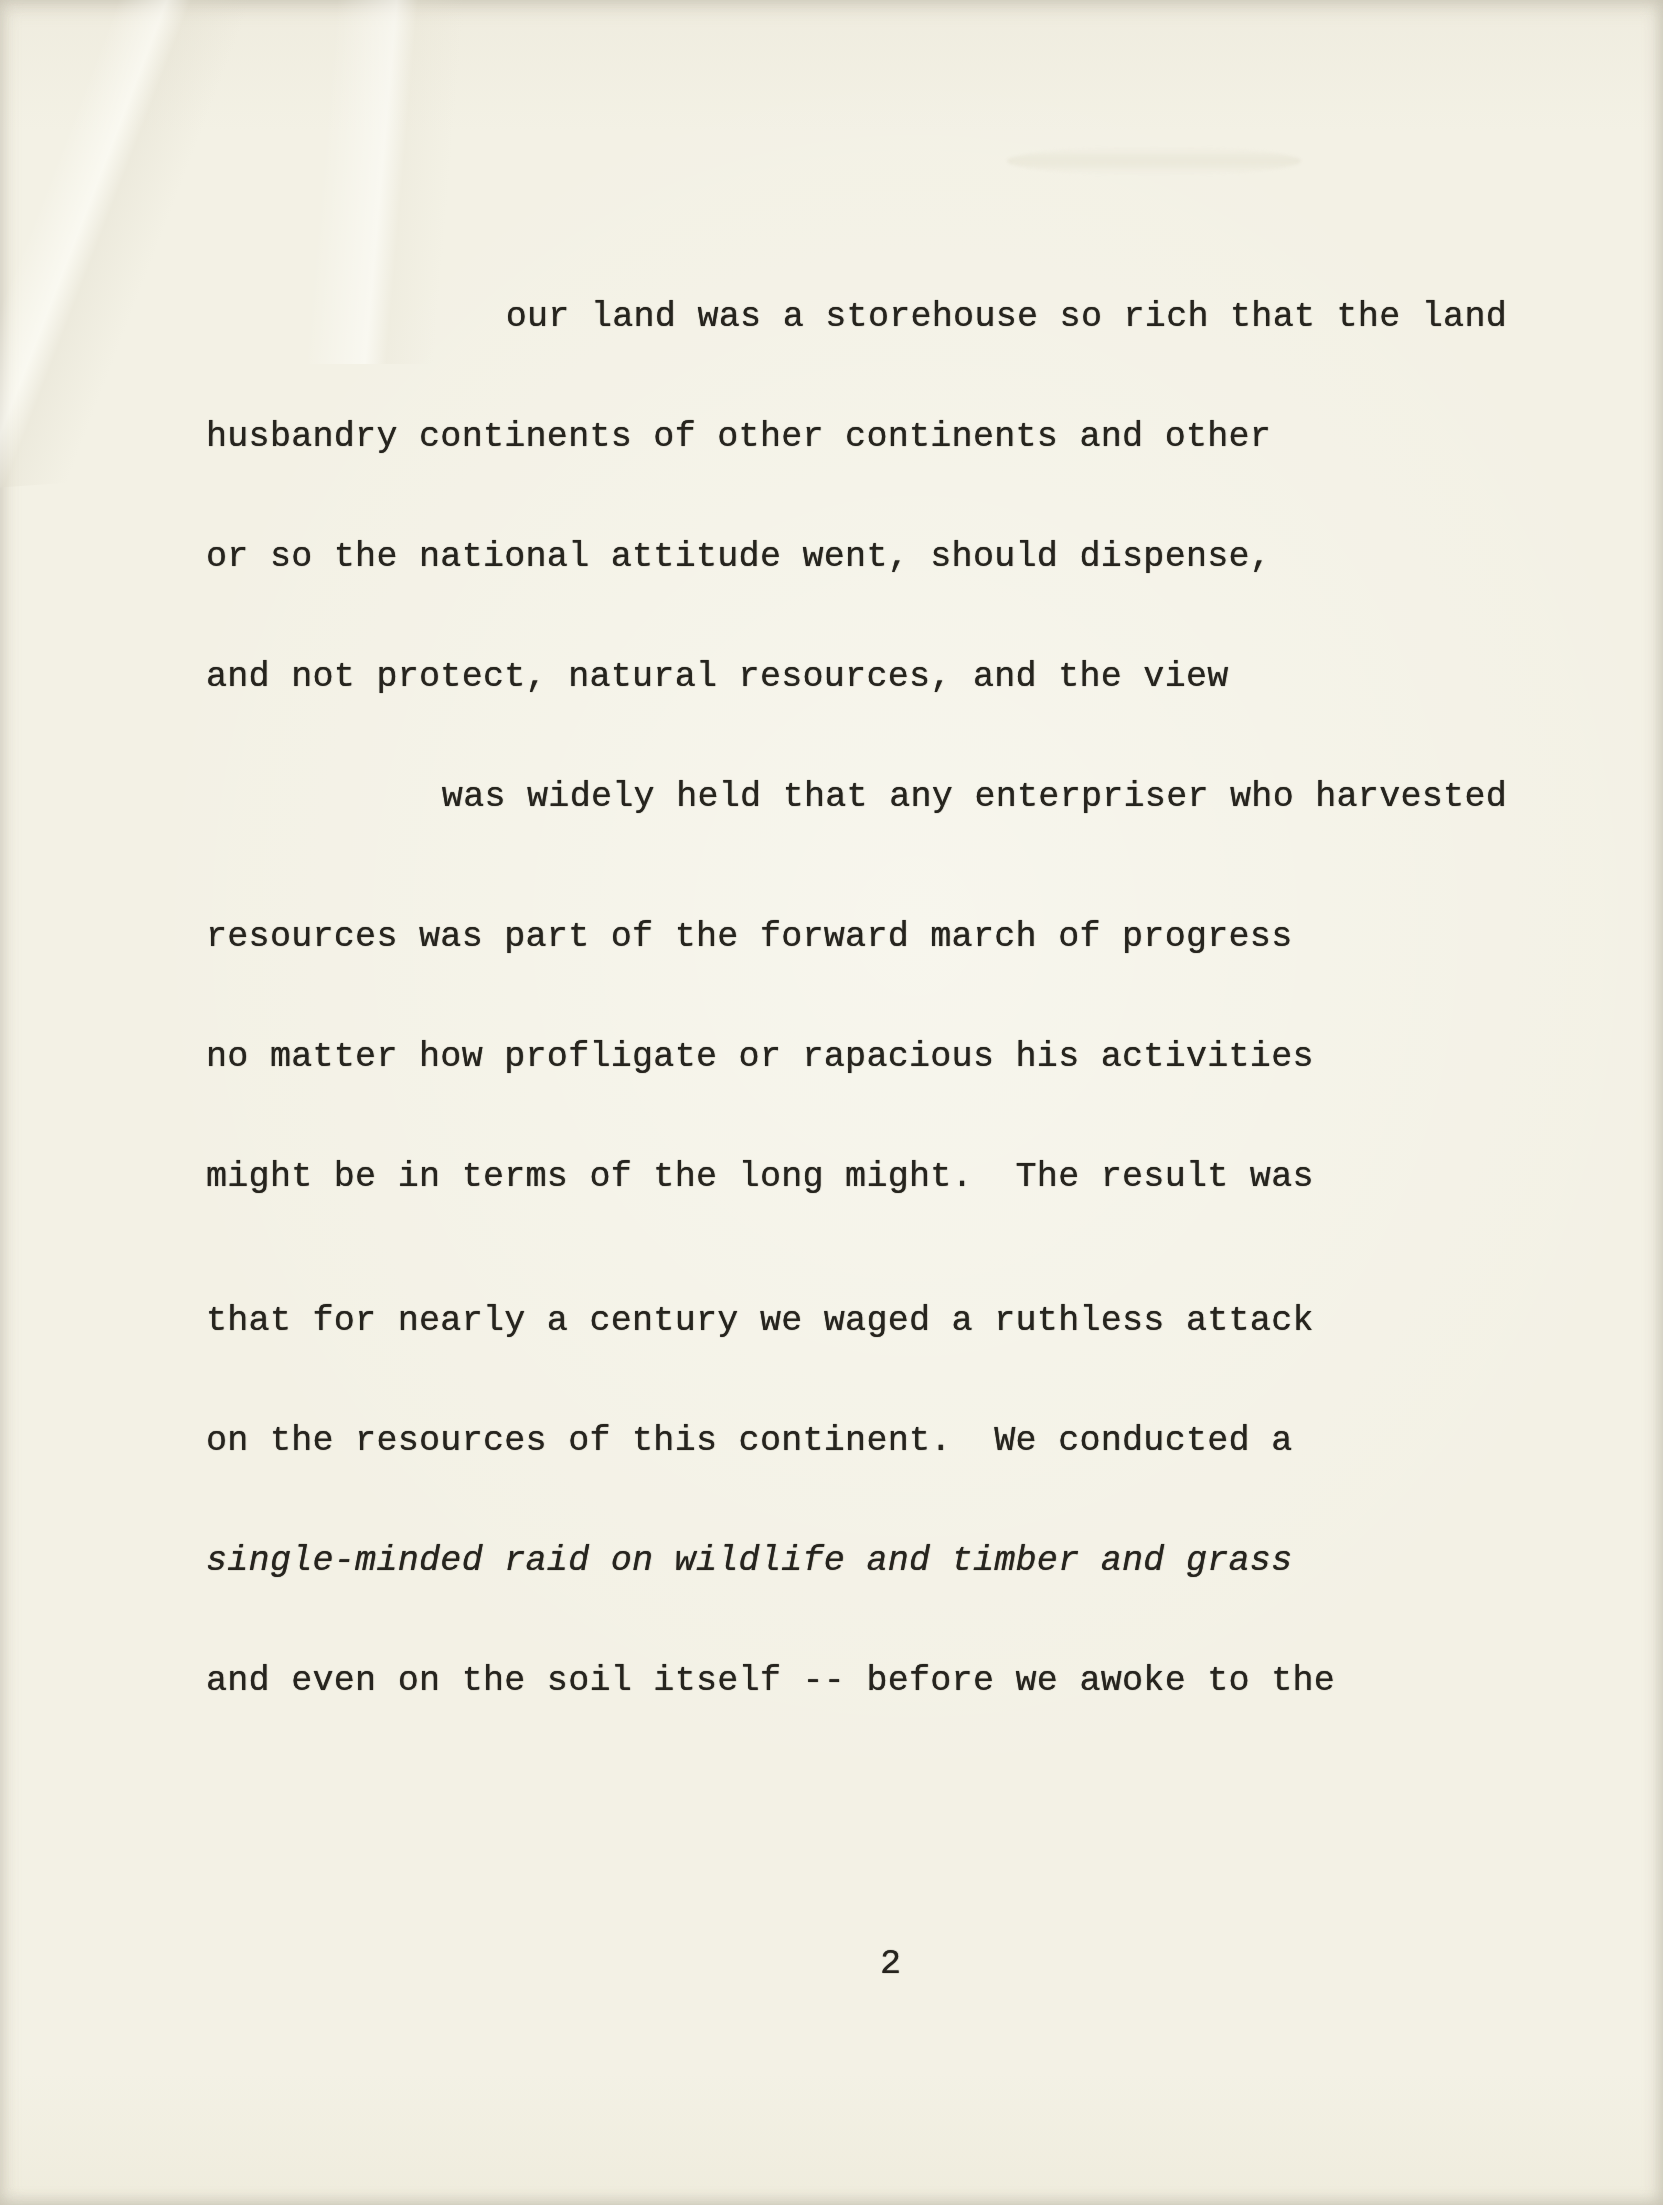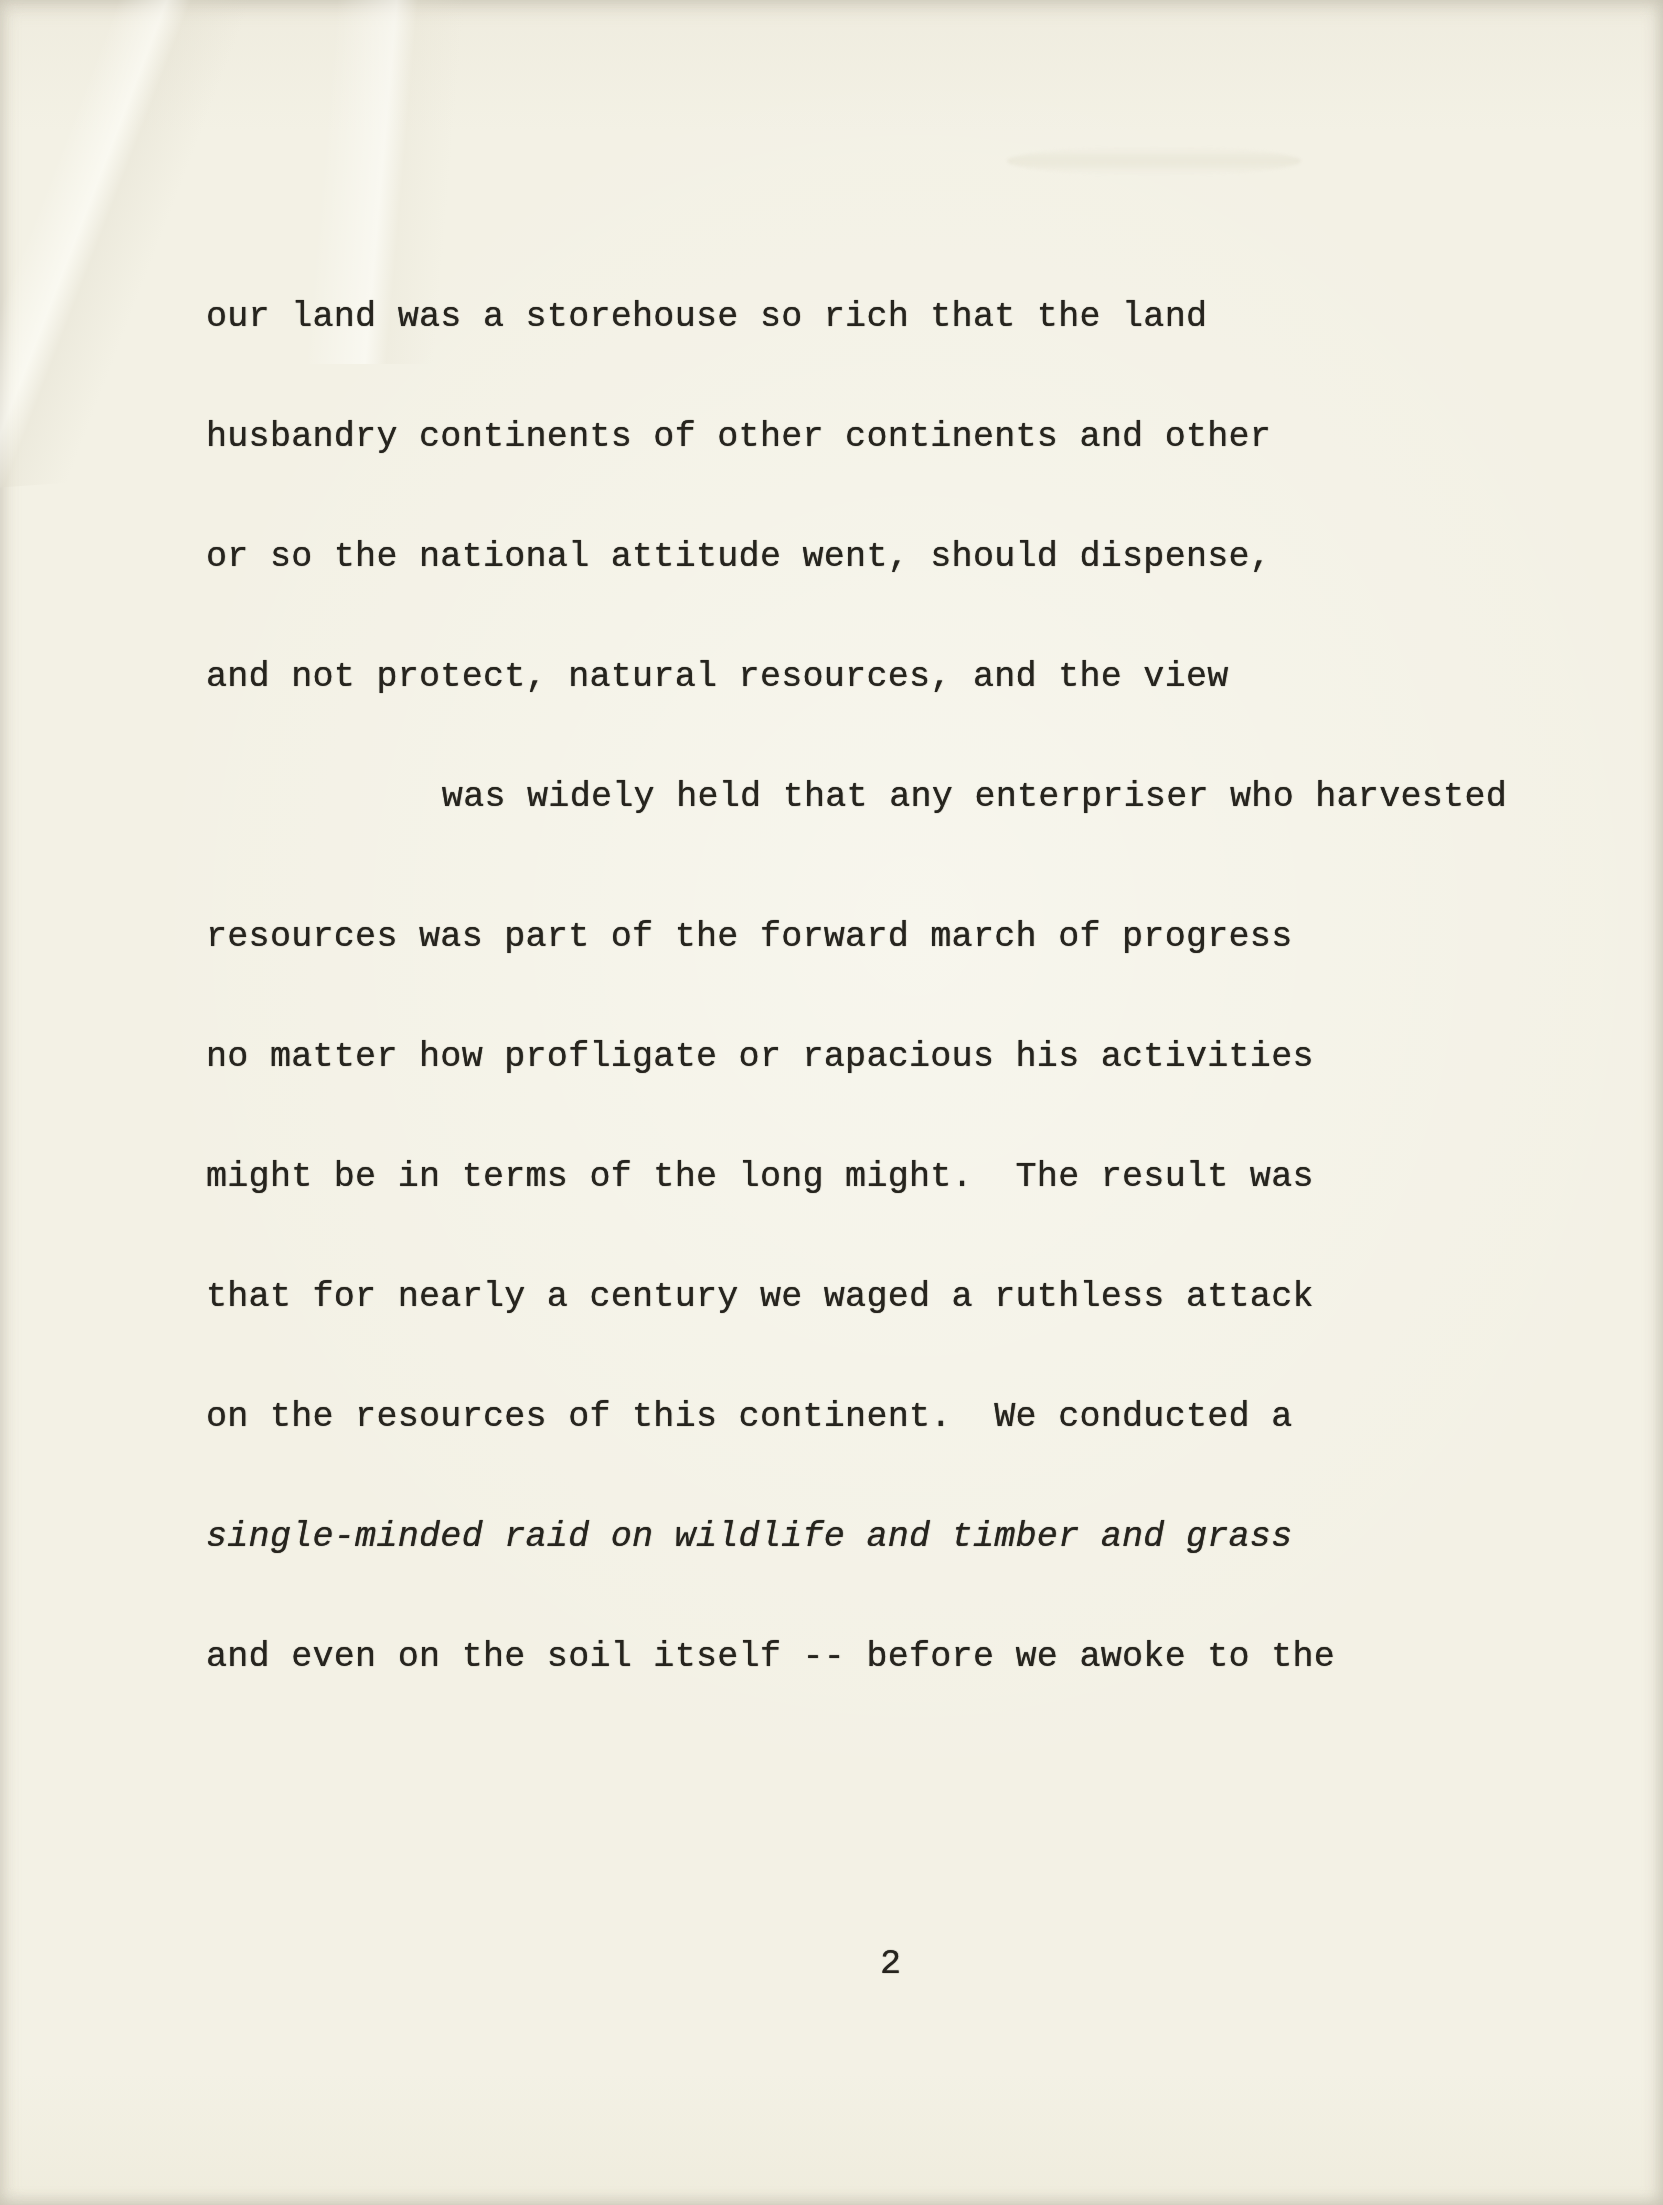--- a/index.html
+++ b/index.html
@@ -88,29 +88,29 @@
 </style>
 </head>
 <body>
 
 <div class="paper" style="background-color: rgb(242, 240, 228);">
   <div class="crease crease-topleft"></div>
   <div class="crease crease-topmid"></div>
   <div class="crease crease-topright"></div>
 
   <div class="text-block">
-      <div class="line" style="color: rgb(38, 36, 30);">our land was a storehouse so rich that the land</div>
+      <div class="line" style="color: rgb(38, 36, 30); text-align: right;">our land was a storehouse so rich that the land</div>
       <div class="line" style="color: rgb(38, 36, 30);">husbandry continents of other continents and other</div>
       <div class="line" style="color: rgb(38, 36, 30);">or so the national attitude went, should dispense,</div>
       <div class="line" style="color: rgb(38, 36, 30);">and not protect, natural resources, and the view</div>
       <div class="line" style="color: rgb(38, 36, 30); text-align: right;">was widely held that any enterpriser who harvested</div>
       <div class="line" style="color: rgb(38, 36, 30); margin-top: 20px;">resources was part of the forward march of progress</div>
       <div class="line" style="color: rgb(38, 36, 30);">no matter how profligate or rapacious his activities</div>
       <div class="line" style="color: rgb(38, 36, 30);">might be in terms of the long might.  The result was</div>
-      <div class="line" style="color: rgb(38, 36, 30);">that for nearly a century we waged a ruthless attack</div>
+      <div class="line" style="color: rgb(38, 36, 30); margin-top: 24px;">that for nearly a century we waged a ruthless attack</div>
       <div class="line" style="color: rgb(38, 36, 30);">on the resources of this continent.  We conducted a</div>
       <div class="line" style="color: rgb(38, 36, 30); font-style: italic;">single-minded raid on wildlife and timber and grass</div>
       <div class="line" style="color: rgb(38, 36, 30);">and even on the soil itself -- before we awoke to the</div>
     </div>
 
   <div class="page-number" style="color: rgb(38, 36, 30);">2</div>
 </div>
 
 
 </body></html>

